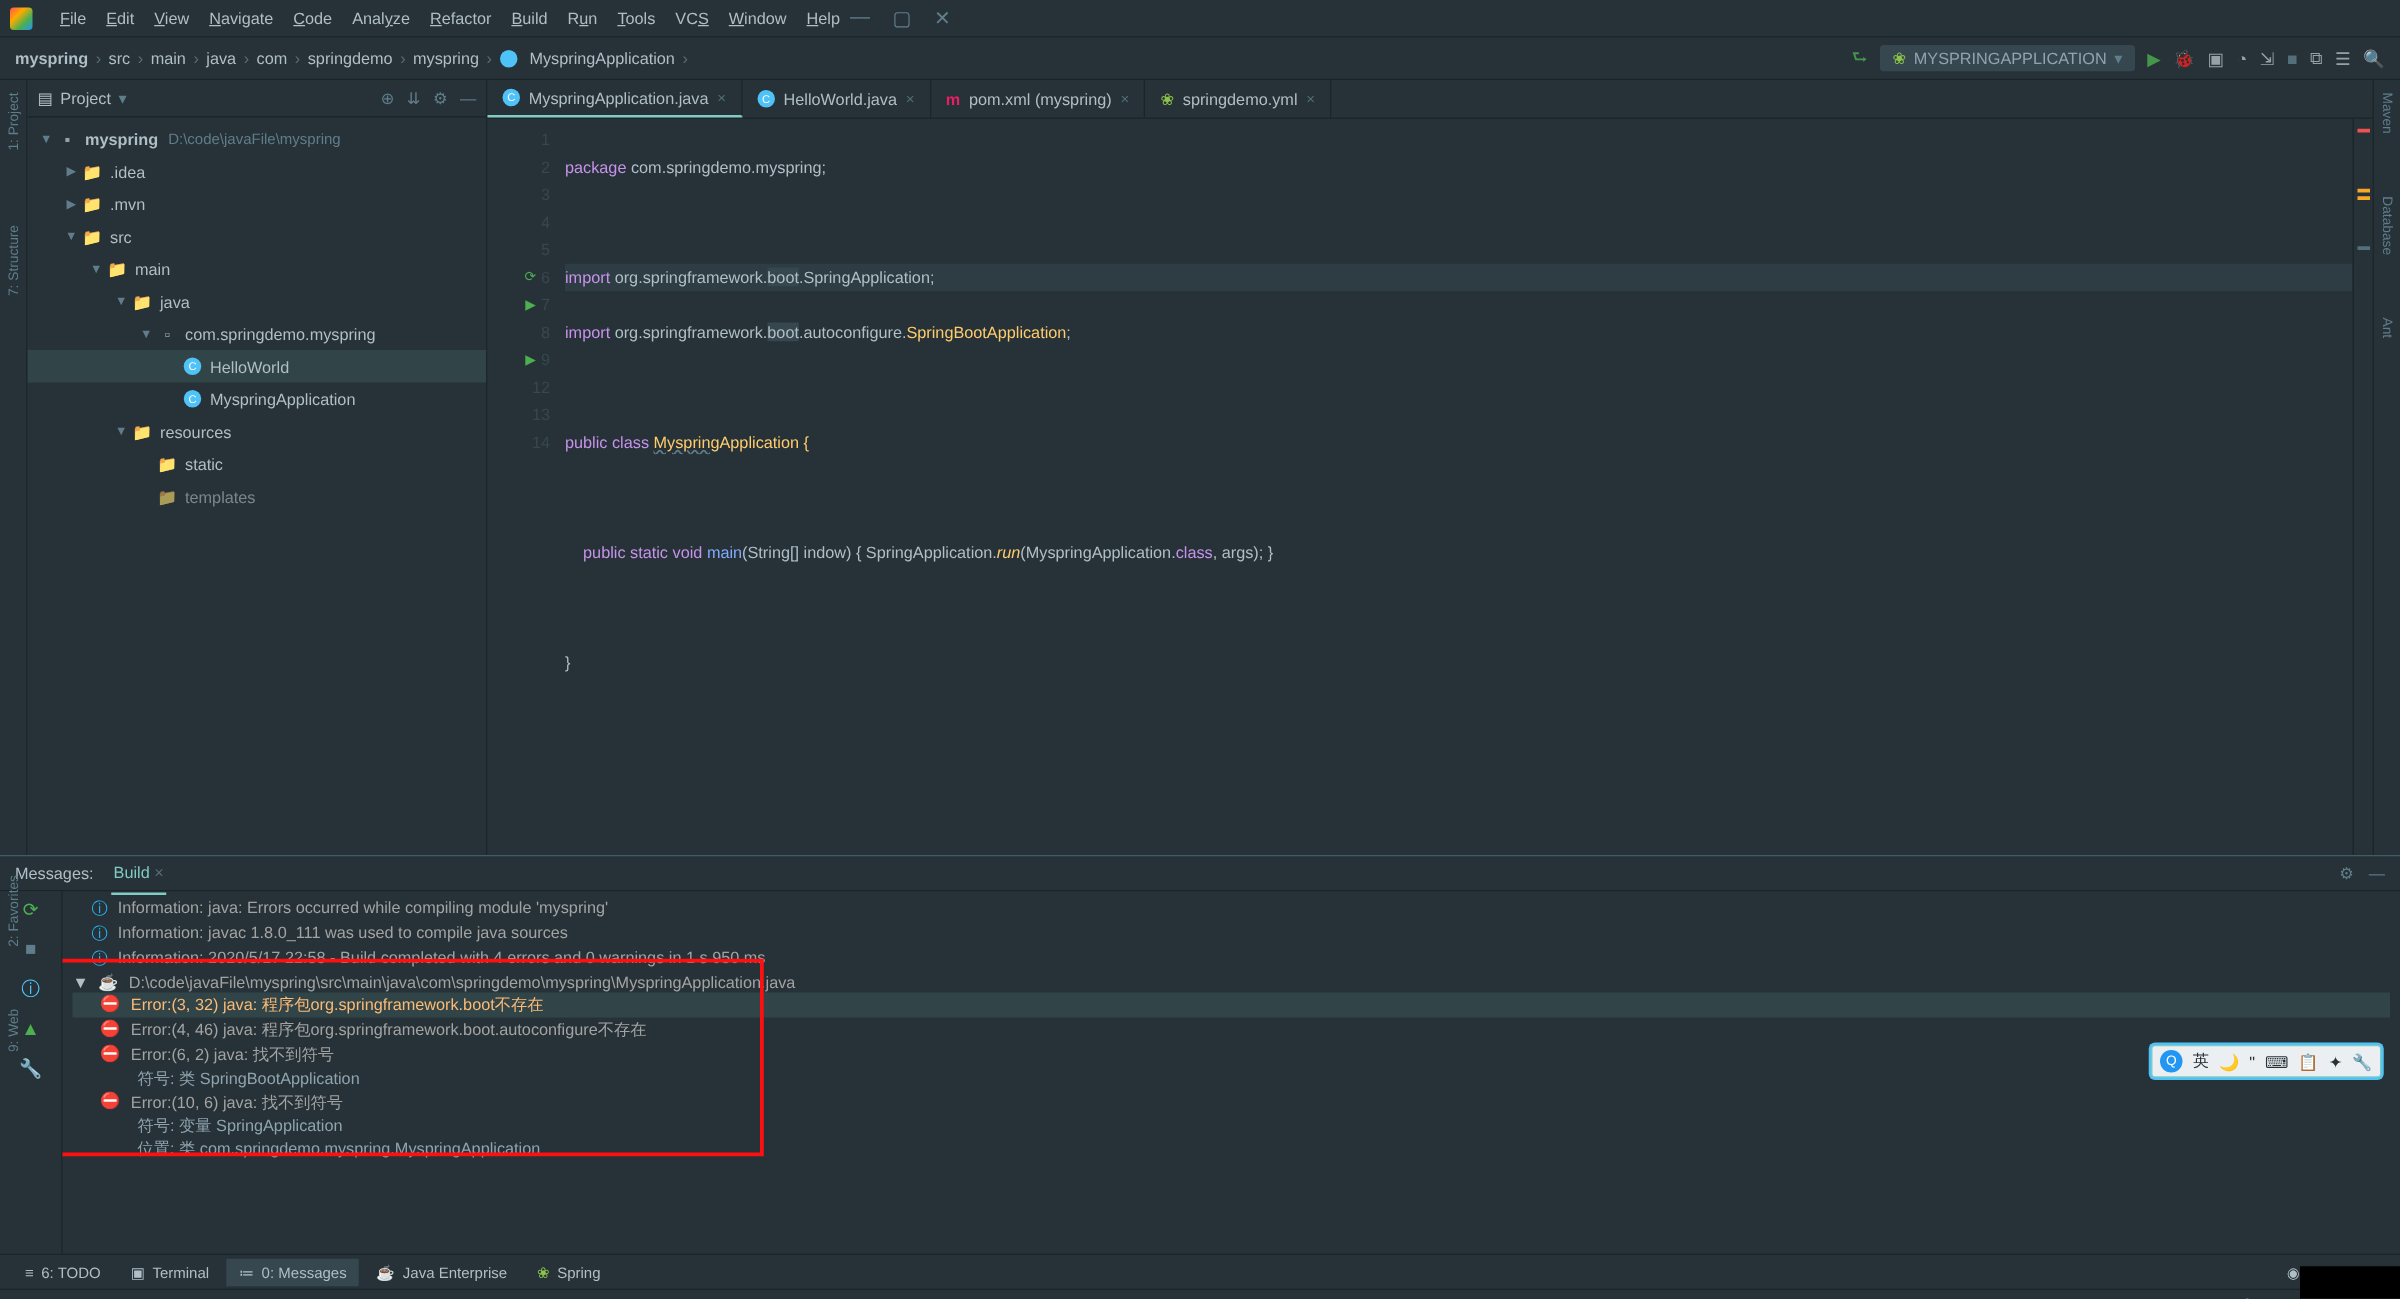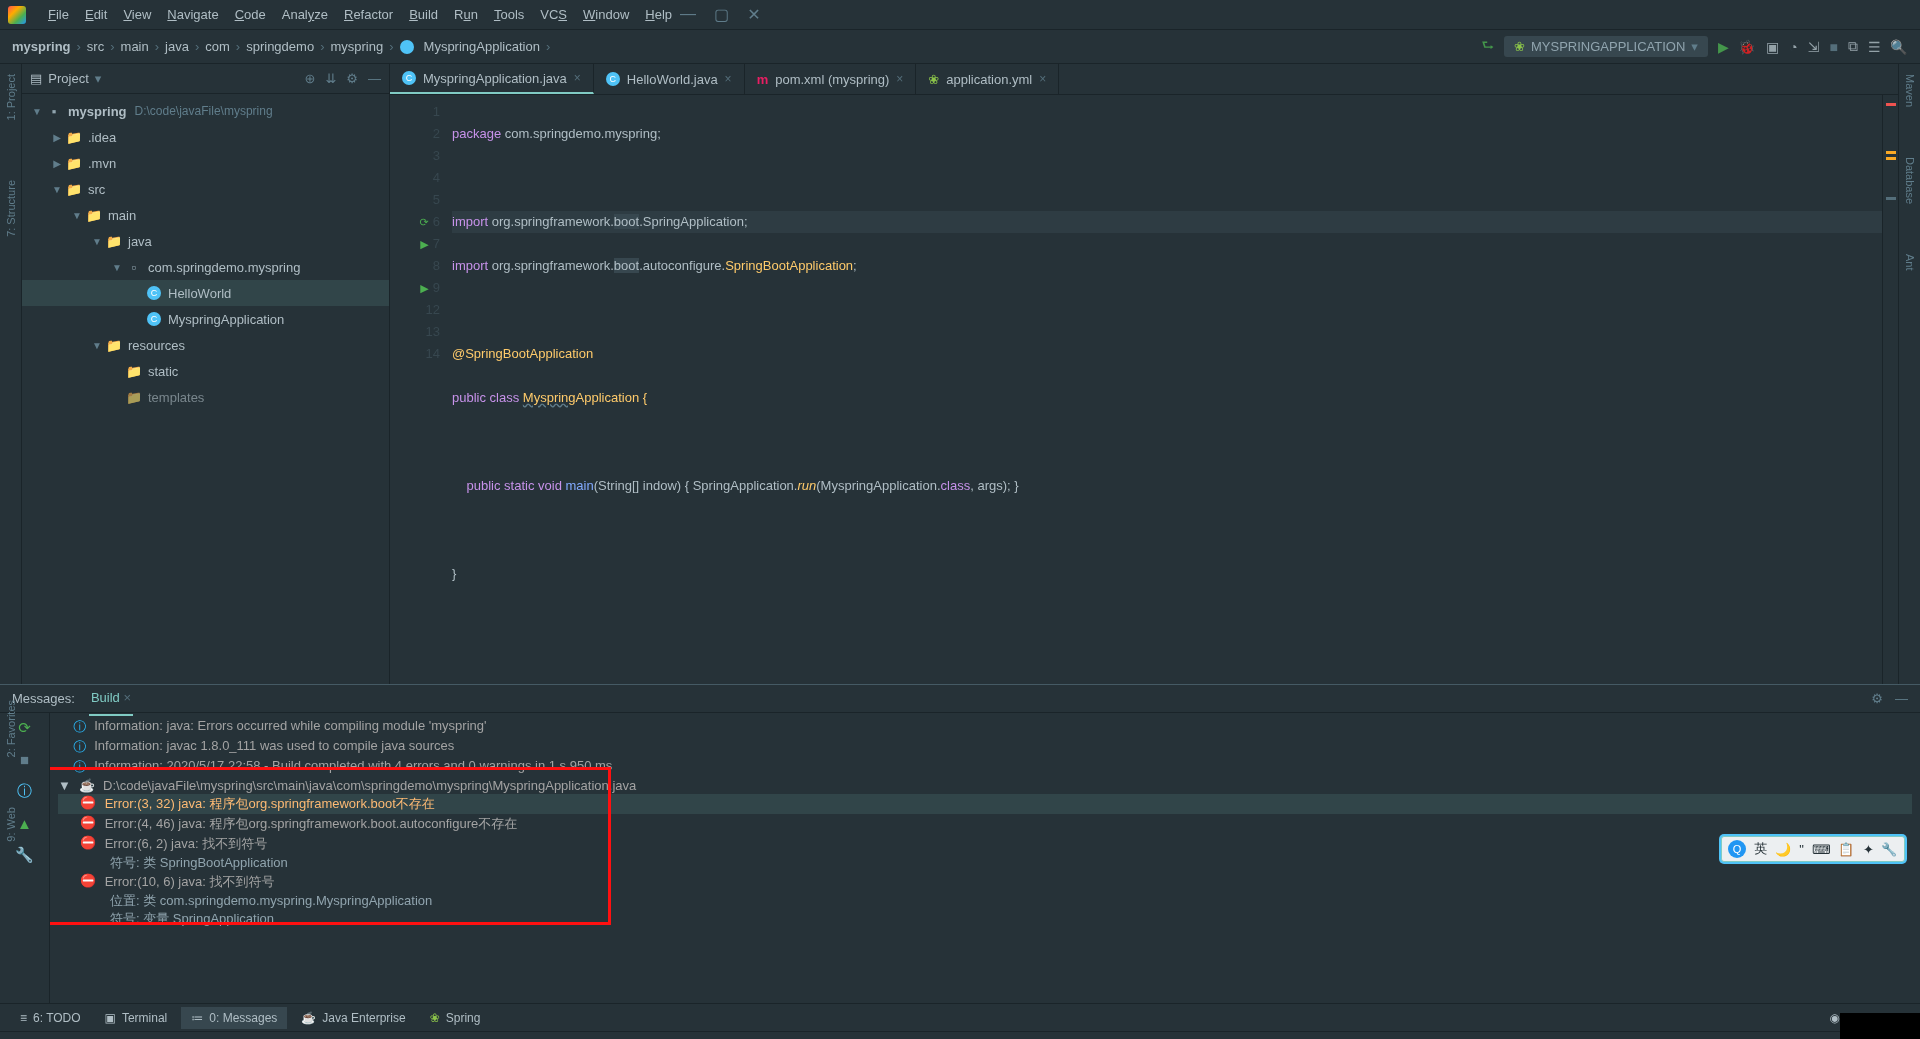--- a/index.html
+++ b/index.html
@@ -284,21 +284,21 @@
         <span>HelloWorld.java</span>
         <span class="tab-close">×</span>
       </div>
       <div class="editor-tab">
         <span style="color:#e91e63;font-weight:700">m</span>
         <span>pom.xml (myspring)</span>
         <span class="tab-close">×</span>
       </div>
       <div class="editor-tab">
         <span style="color:#8bc34a">❀</span>
-        <span>application.yml</span>
+        <span>springdemo.yml</span>
         <span class="tab-close">×</span>
       </div>
     </div>
     <div class="code-area">
       <div class="gutter">
         <div class="gutter-line">
             <span>1</span>
           </div>
         <div class="gutter-line">
             <span>2</span>
@@ -336,21 +336,20 @@
         <div class="gutter-line">
             <span>14</span>
           </div>
       </div>
       <div class="code">
 <div class="code-line"><span class="k-keyword">package</span><span> com.springdemo.myspring;</span></div>
 <div class="code-line"></div>
 <div class="code-line current"><span class="k-keyword">import</span><span> org.springframework.</span><span style="background:#37474f">boot</span><span>.SpringApplication;</span></div>
 <div class="code-line"><span class="k-keyword">import</span><span> org.springframework.</span><span style="background:#37474f">boot</span><span>.autoconfigure.</span><span class="k-class">SpringBootApplication</span><span>;</span></div>
 <div class="code-line"></div>
-<div class="code-line"><span class="k-anno">@SpringBootApplication</span></div>
 <div class="code-line"><span class="k-keyword">public</span> <span class="k-keyword">class</span> <span class="k-class k-underline">Myspring</span><span class="k-class">Application {</span></div>
 <div class="code-line"></div>
 <div class="code-line">    <span class="k-keyword">public</span> <span class="k-keyword">static</span> <span class="k-keyword">void</span> <span class="k-method">main</span><span>(String[] indow) { SpringApplication.</span><span class="k-run">run</span><span>(MyspringApplication.</span><span class="k-keyword">class</span><span>, args); }</span></div>
 <div class="code-line"></div>
 <div class="code-line"><span>}</span></div>
 <div class="code-line"></div>
       </div>
       <div class="editor-right-strip">
         <div class="mark" style="top:8px;background:#ef5350"></div>
         <div class="mark" style="top:56px;background:#f9a825"></div>
@@ -419,22 +418,22 @@
           <span>&nbsp;&nbsp;&nbsp;&nbsp;</span>
           <span class="msg-icon-err">⛔</span>
           <span class="msg-text">Error:(6, 2)  java: 找不到符号</span>
         </div>
       <div class="msg-sub">符号: 类 SpringBootApplication</div>
       <div class="msg-line">
           <span>&nbsp;&nbsp;&nbsp;&nbsp;</span>
           <span class="msg-icon-err">⛔</span>
           <span class="msg-text">Error:(10, 6)  java: 找不到符号</span>
         </div>
+      <div class="msg-sub">符号:   变量 SpringApplication</div>
       <div class="msg-sub">位置: 类 com.springdemo.myspring.MyspringApplication</div>
-      <div class="msg-sub">符号:   变量 SpringApplication</div>
       <div class="highlight-box" style="left:-4px; top:54px; width:565px; height:158px;"></div>
     </div>
   </div>
 </div>
 
 <div style="position:absolute; left:0; top:700px; width:22px; display:flex; flex-direction:column; align-items:center; gap:50px; color:#607d8b;">
   <span class="rail-text">2: Favorites</span>
   <span class="rail-text">9: Web</span>
 </div>
 

